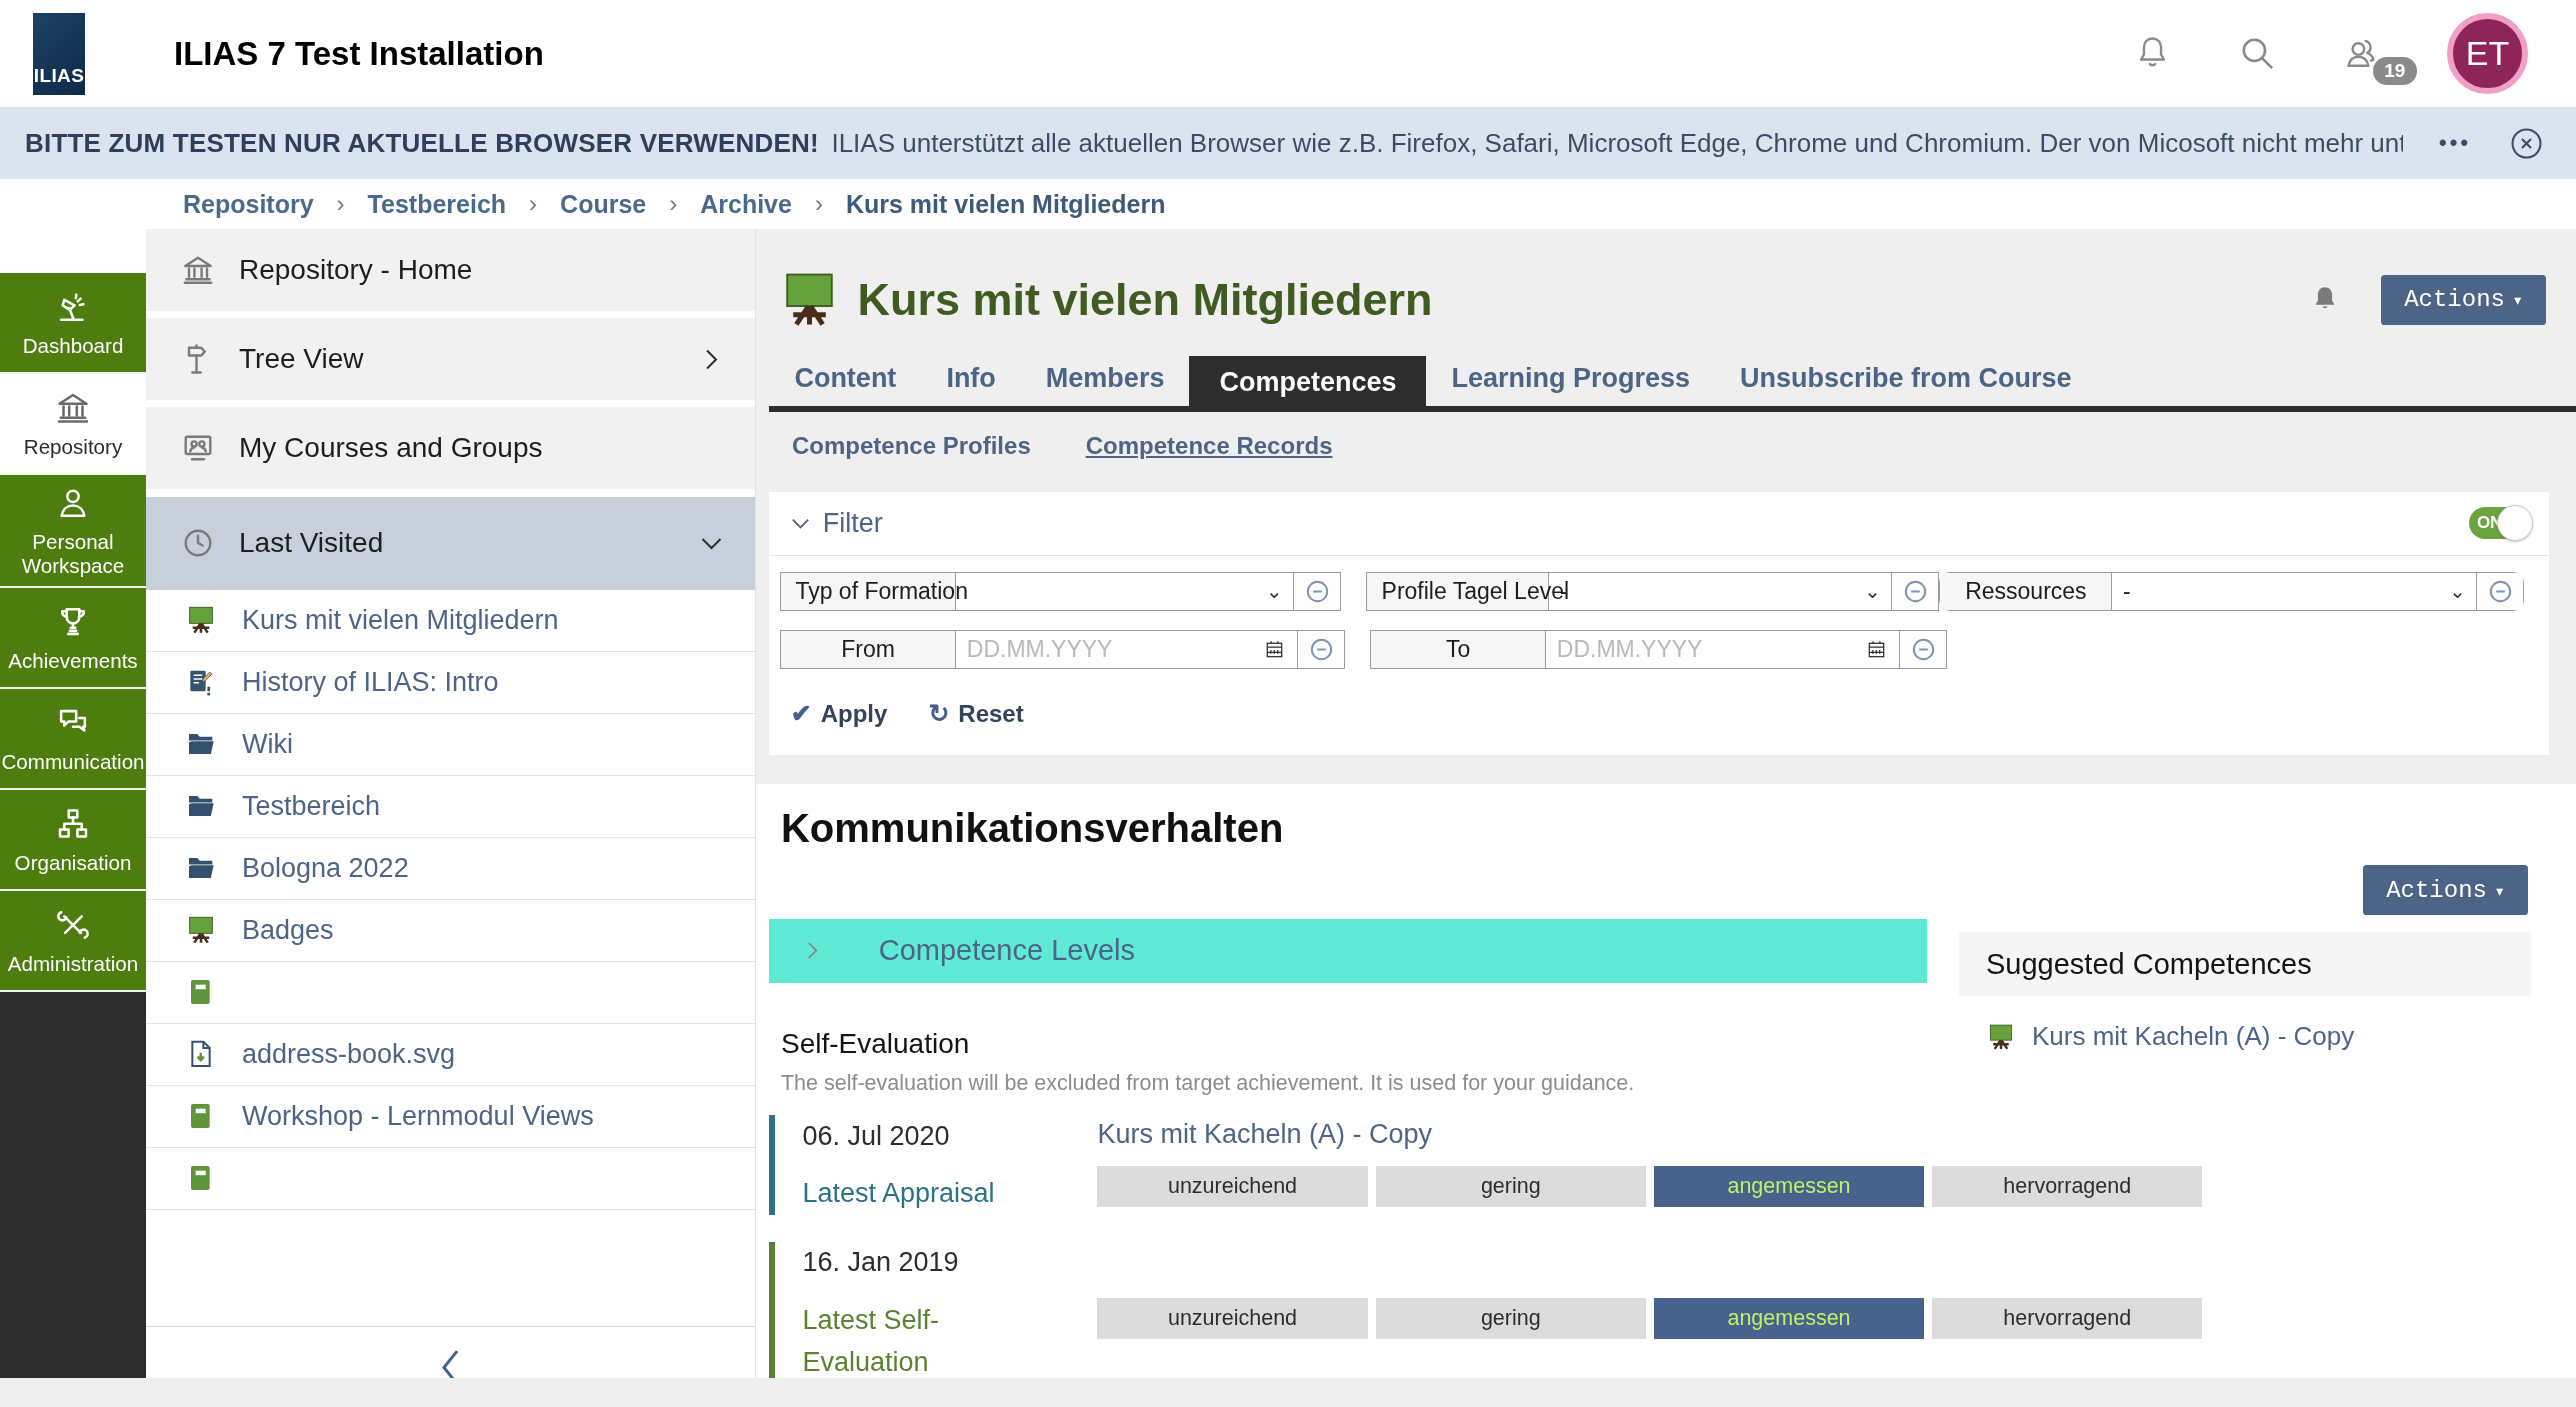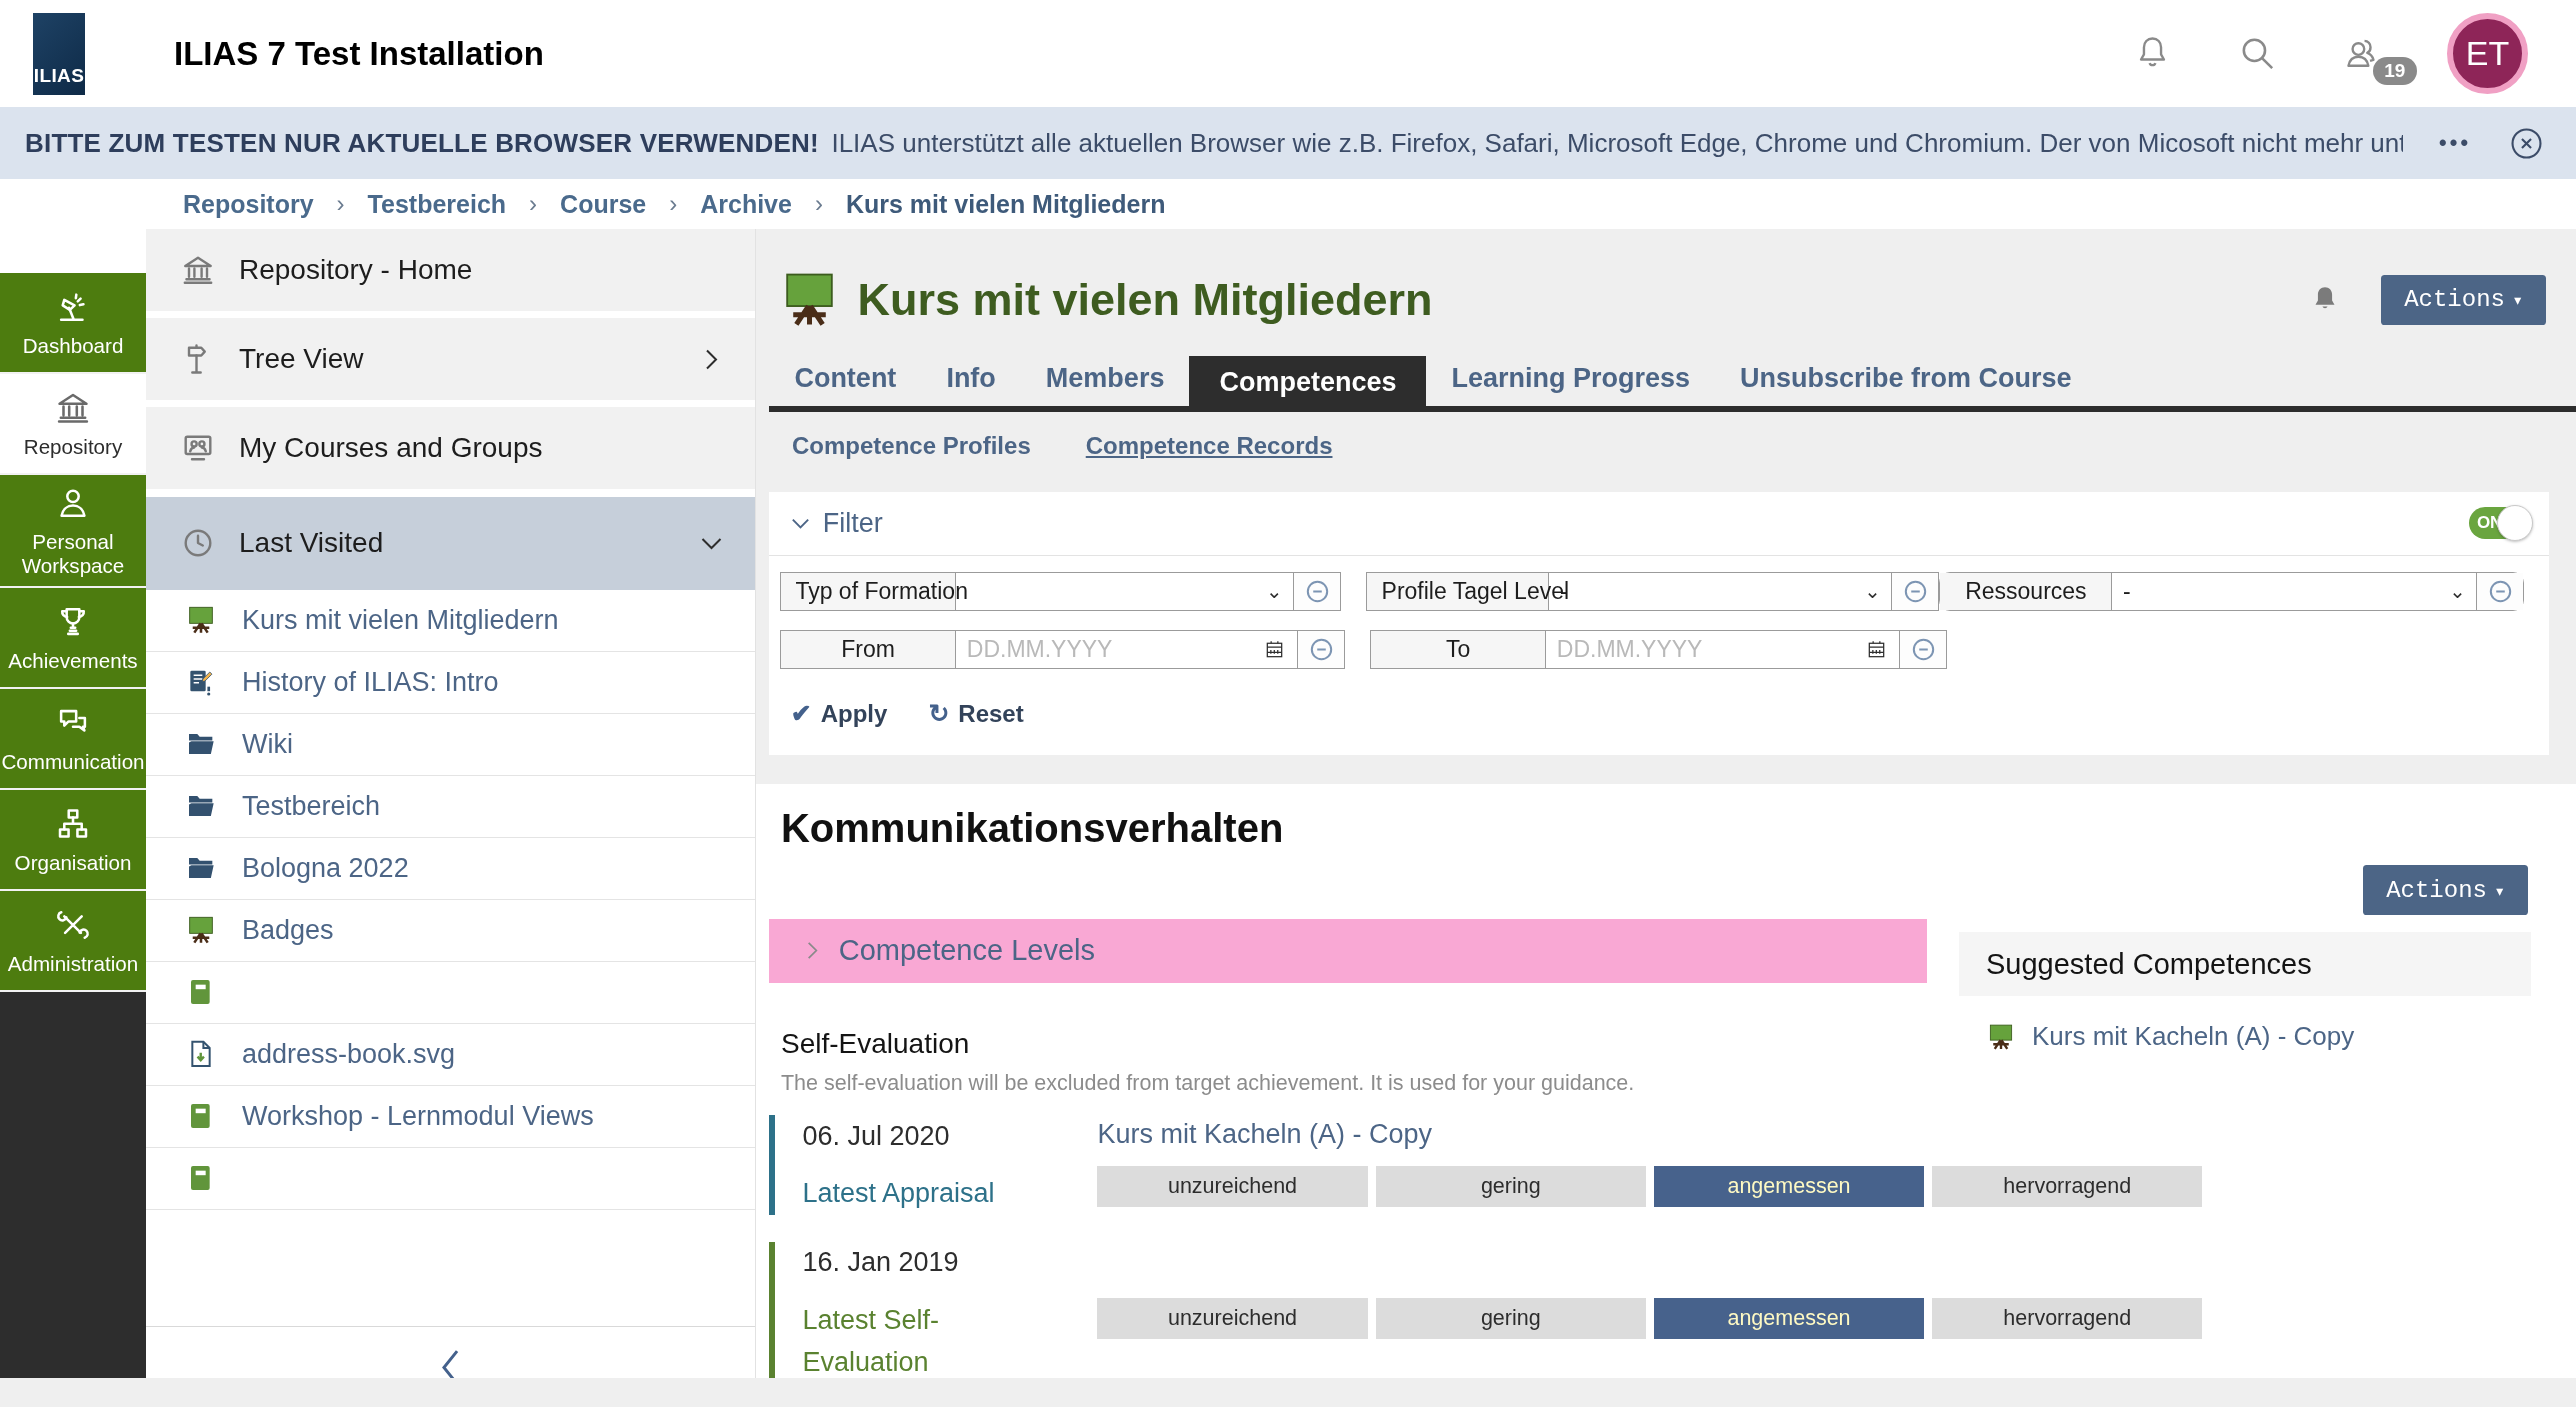--- a/index.html
+++ b/index.html
@@ -123,38 +123,38 @@
   .fdate .cal { position:absolute; right:10.7px; width:23px; height:23px; color:#2d2d2d; }
   .fdate .cal svg { width:100%; height:100%; }
   .fbuttons { display:flex; gap:41px; margin:30px 0 0 10.7px; }
   .fbtn { display:flex; align-items:center; gap:9px; font-size:24px; font-weight:600; color:#33435a; cursor:pointer; }
   .fbtn .gl { font-size:25px; color:#44618c; }
 
   
   .comp-card { background:#fff; margin-top:29px; min-height:637px; position:relative; padding:21.5px 0 0 13.4px; }
   .comp-title { font-size:40px; font-weight:bold; color:#111; margin-left:11.6px; }
   .comp-actions-row { position:absolute; top:81px; right:48px; }
-  .levels-bar { margin-top:68px; width:1158px; height:64px; background:#f9a8d4; display:flex; align-items:center; padding-left:32px; }
+  .levels-bar { margin-top:68px; width:1158px; height:64px; background:#5eead4; display:flex; align-items:center; padding-left:32px;gap:40px; }
   .levels-bar .chev { width:23px; height:23px; color:#8a8a8a; margin-right:14.3px; }
   .levels-bar .chev svg { width:100%; height:100%; }
   .levels-label { font-size:29px; color:#4c6586; }
   .selfeval-title { font-size:28px; color:#141414; margin:45px 0 0 11.6px; }
   .selfeval-desc { font-size:21.5px; color:#8c8c8c; margin:10.7px 0 0 11.6px; }
   .entries { margin-top:19.7px; }
   .entry { display:flex; border-left:6.3px solid #888; padding-left:27px; margin-bottom:27px; }
   .entry-left { width:295px; flex-shrink:0; padding-top:5.4px; }
   .entry-date { font-size:27px; color:#2d2d2d; }
   .entry-link { display:inline-block; font-size:27px; margin-top:21.5px; width:224px; line-height:1.55; cursor:pointer; }
   .entry-right { flex:1; padding-top:3.6px; }
   .entry-res { font-size:27px; color:#4c6586; cursor:pointer; }
   .scale { display:flex; gap:8px; width:1105px; margin-top:16px; }
   .scale.no-res { margin-top:52px; }
   .seg { flex:1; height:41px; background:#dcdcdc; display:flex; align-items:center; justify-content:center;
          font-size:21.5px; color:#2d2d2d; }
-  .seg.sel { color:#fef9c3; }
+  .seg.sel { color:#bef264; }
 
   
   .suggested { position:absolute; top:148px; right:45px; width:572px; }
   .sug-head { height:64px; background:#f5f5f5; display:flex; align-items:center; padding-left:27px; }
   .sug-title { font-size:29px; color:#141414; }
   .sug-body { background:#fff; padding:25px 0 30px 27px; display:flex; flex-direction:column; gap:21.5px; }
   .sug-item { display:flex; align-items:center; gap:16px; font-size:26px; color:#4c6586; cursor:pointer; }
   .sug-item .ic { width:30px; height:30px; flex-shrink:0; }
   .sug-item .ic svg { width:100%; height:100%; }
 

